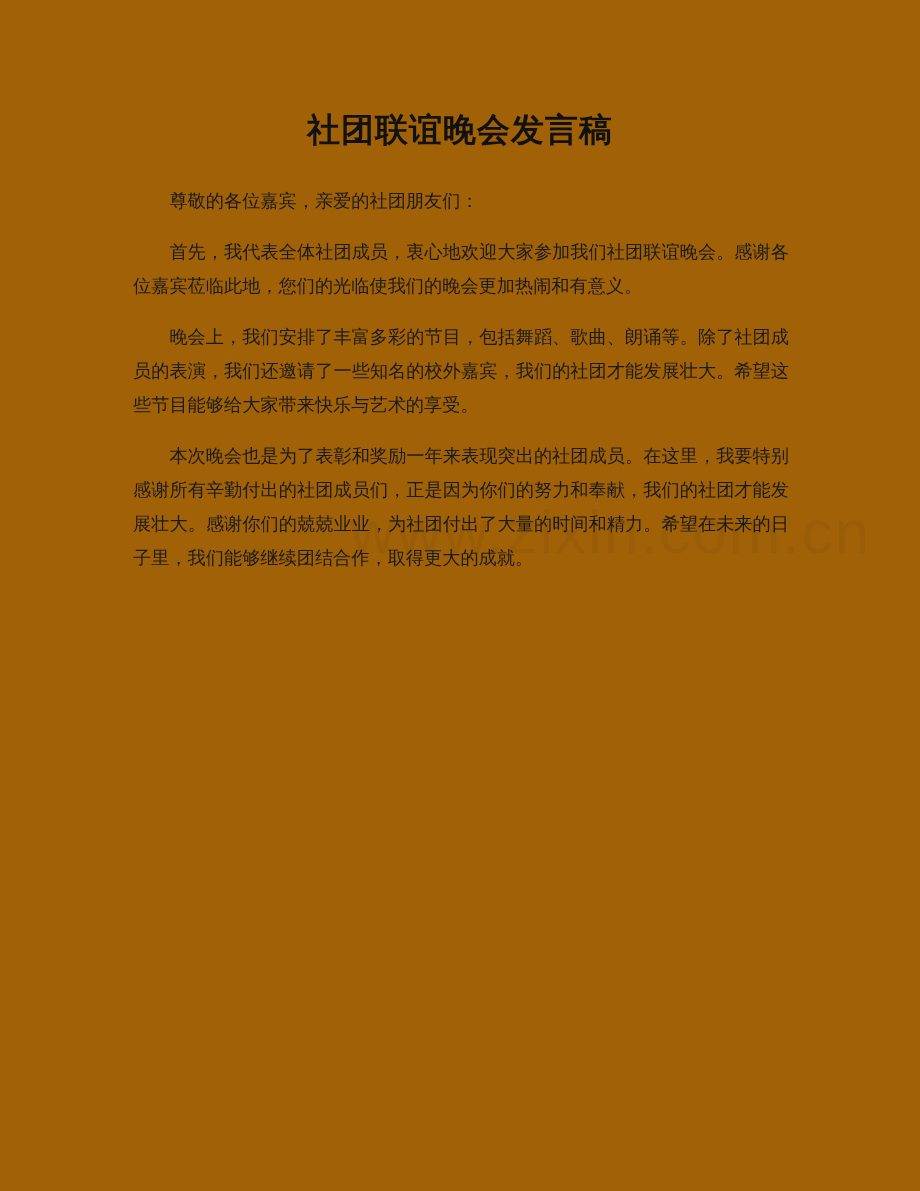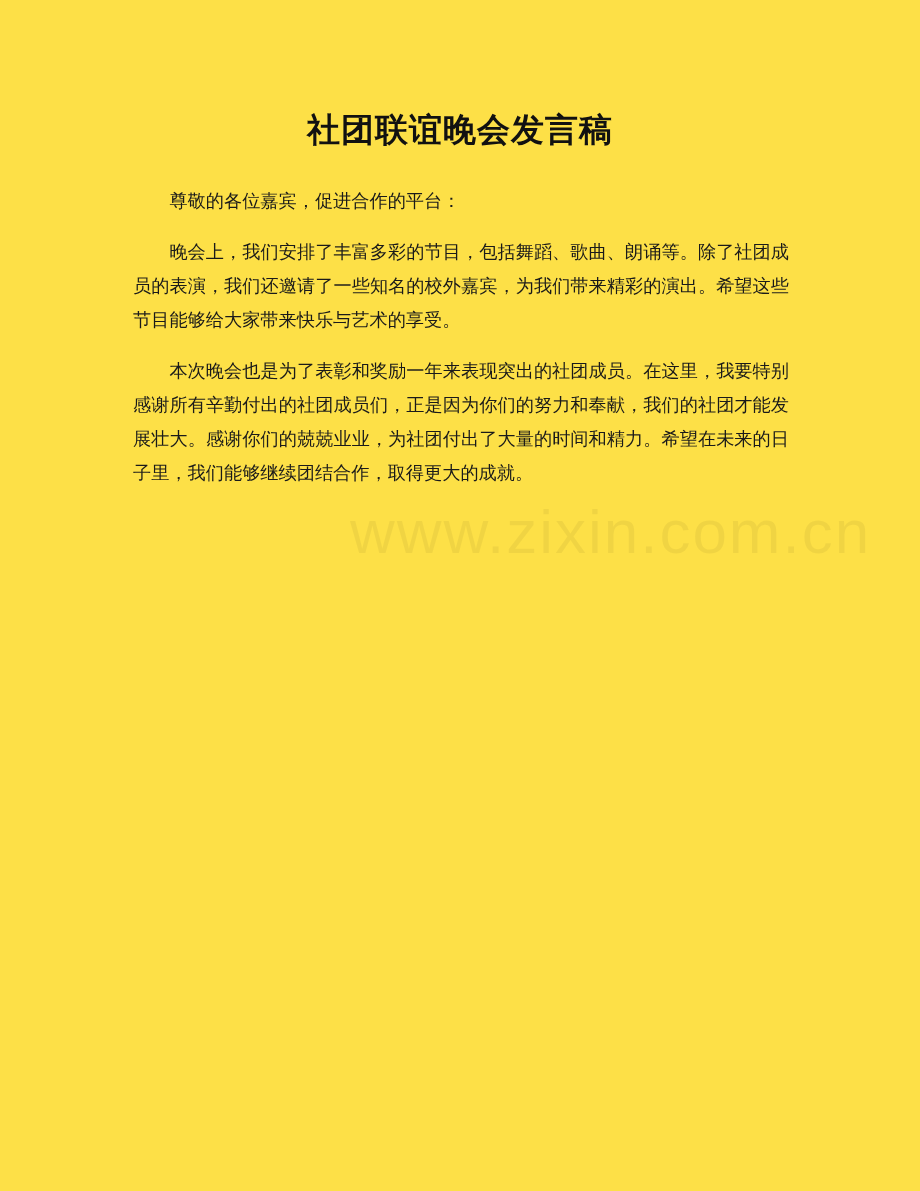--- a/index.html
+++ b/index.html
@@ -1,17 +1,17 @@
 <!DOCTYPE html>
 <html><head>
 <meta charset="utf-8">
 <style>
   html, body { margin: 0; padding: 0; background: #ffffff; }
   body { width: 920px; height: 1191px; position: relative; overflow: hidden; }
-  .page { position: absolute; left: 0; top: 0; width: 920px; height: 1191px; background: #fde047; }
+  .page { position: absolute; left: 0; top: 0; width: 920px; height: 1191px; background: #a16207; }
   .title {
     position: absolute; left: 0; top: 108px; width: 920px; text-align: center;
     font-family: "DejaVu Sans", sans-serif; font-weight: bold; font-size: 33px;
     color: #111; letter-spacing: 1px; margin: 0;
   }
   .body-text {
     position: absolute; left: 133px; top: 184px; width: 656px;
     font-family: "DejaVu Serif", serif; font-size: 18.2px; line-height: 34px;
     color: #1a1a1a; text-align: justify;
   }
@@ -21,18 +21,19 @@
     font-family: "Liberation Sans", sans-serif; font-size: 62px; color: rgba(0,0,0,0.05);
     letter-spacing: 2px; pointer-events: none;
   }
 </style>
 </head>
 <body>
 
 <div class="page">
   <h1 class="title">社团联谊晚会发言稿</h1>
   <div class="body-text">
-    <p>尊敬的各位嘉宾，促进合作的平台：</p>
-    <p>晚会上，我们安排了丰富多彩的节目，包括舞蹈、歌曲、朗诵等。除了社团成员的表演，我们还邀请了一些知名的校外嘉宾，为我们带来精彩的演出。希望这些节目能够给大家带来快乐与艺术的享受。</p>
+    <p>尊敬的各位嘉宾，亲爱的社团朋友们：</p>
+    <p>首先，我代表全体社团成员，衷心地欢迎大家参加我们社团联谊晚会。感谢各位嘉宾莅临此地，您们的光临使我们的晚会更加热闹和有意义。</p>
+    <p>晚会上，我们安排了丰富多彩的节目，包括舞蹈、歌曲、朗诵等。除了社团成员的表演，我们还邀请了一些知名的校外嘉宾，我们的社团才能发展壮大。希望这些节目能够给大家带来快乐与艺术的享受。</p>
     <p>本次晚会也是为了表彰和奖励一年来表现突出的社团成员。在这里，我要特别感谢所有辛勤付出的社团成员们，正是因为你们的努力和奉献，我们的社团才能发展壮大。感谢你们的兢兢业业，为社团付出了大量的时间和精力。希望在未来的日子里，我们能够继续团结合作，取得更大的成就。</p>
   </div>
   <div class="watermark">www.zixin.com.cn</div>
 </div>
 
 </body></html>

